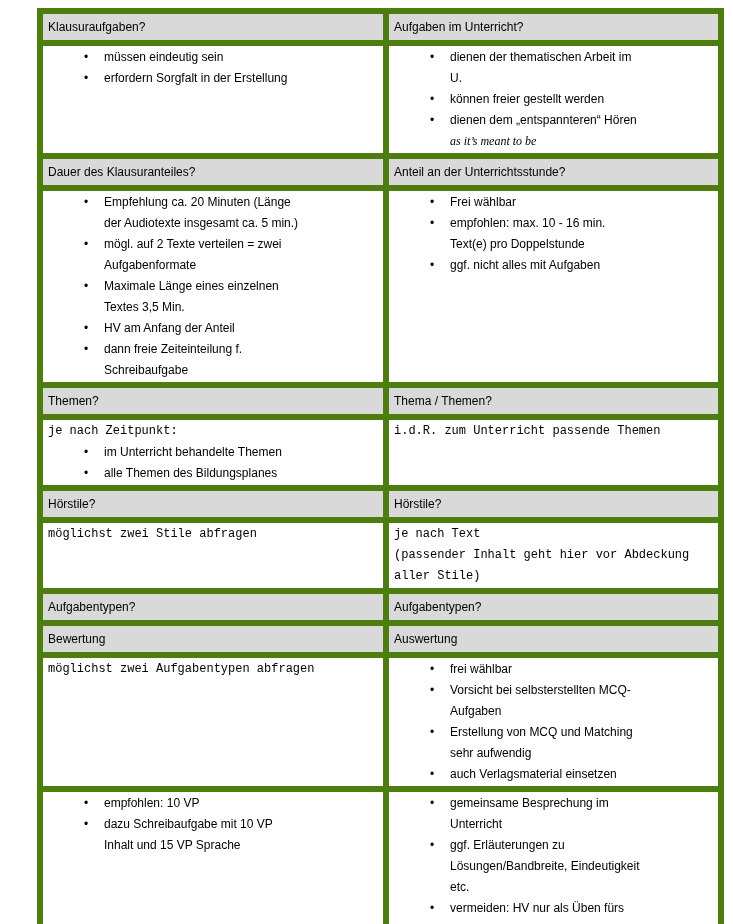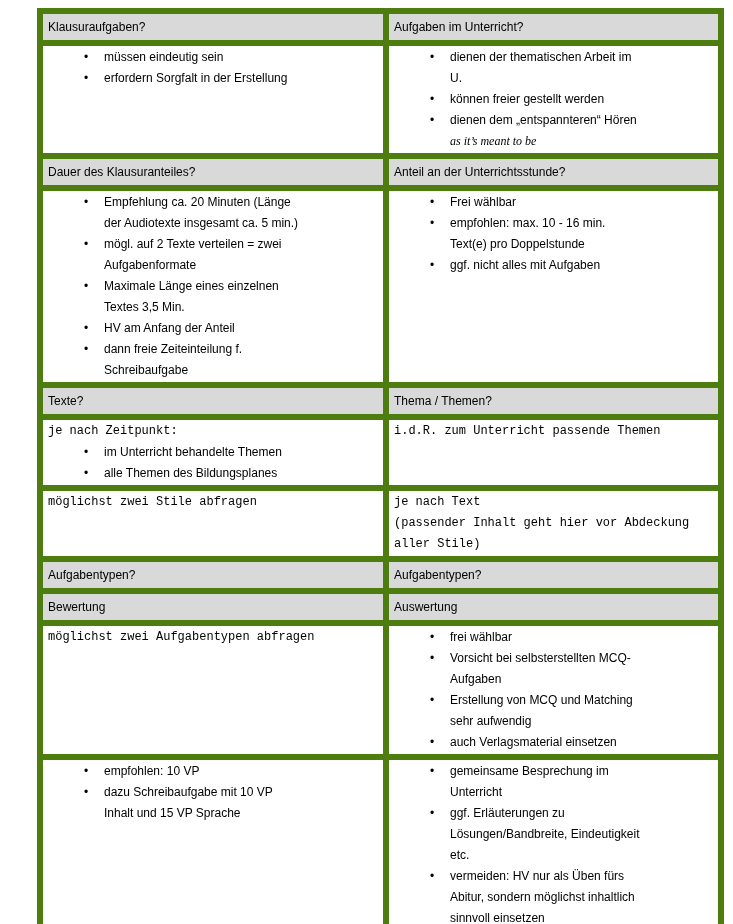--- a/index.html
+++ b/index.html
@@ -116,34 +116,38 @@
           <td class="content-cell">
             <ul class="bullet-list">
               <li class="bullet-item"><span class="bullet-text">Frei wählbar</span></li>
               <li class="bullet-item"><span class="bullet-text">empfohlen: max. 10 - 16 min.
 Text(e) pro Doppelstunde</span></li>
               <li class="bullet-item"><span class="bullet-text">ggf. nicht alles mit Aufgaben</span></li>
             </ul>
           </td>
         </tr>
         <tr>
-          <td class="header-cell">Texte?</td>
+          <td class="header-cell">Themen?</td>
           <td class="header-cell">Thema / Themen?</td>
         </tr>
         <tr>
           <td class="content-cell">
             <div class="cell-text">je nach Zeitpunkt:</div>
             <ul class="bullet-list">
               <li class="bullet-item"><span class="bullet-text">im Unterricht behandelte Themen</span></li>
               <li class="bullet-item"><span class="bullet-text">alle Themen des Bildungsplanes</span></li>
             </ul>
           </td>
           <td class="content-cell">
             <div class="cell-text">i.d.R. zum Unterricht passende Themen</div>
           </td>
+        </tr>
+        <tr>
+          <td class="header-cell">Hörstile?</td>
+          <td class="header-cell">Hörstile?</td>
         </tr>
         <tr>
           <td class="content-cell">
             <div class="cell-text">möglichst zwei Stile abfragen</div>
           </td>
           <td class="content-cell">
             <div class="cell-text">je nach Text
 (passender Inhalt geht hier vor Abdeckung
 aller Stile)</div>
           </td>

